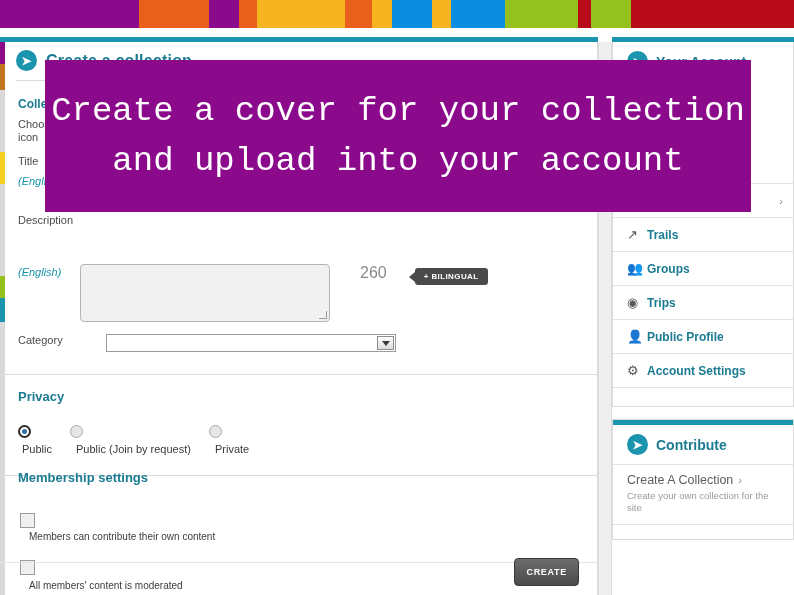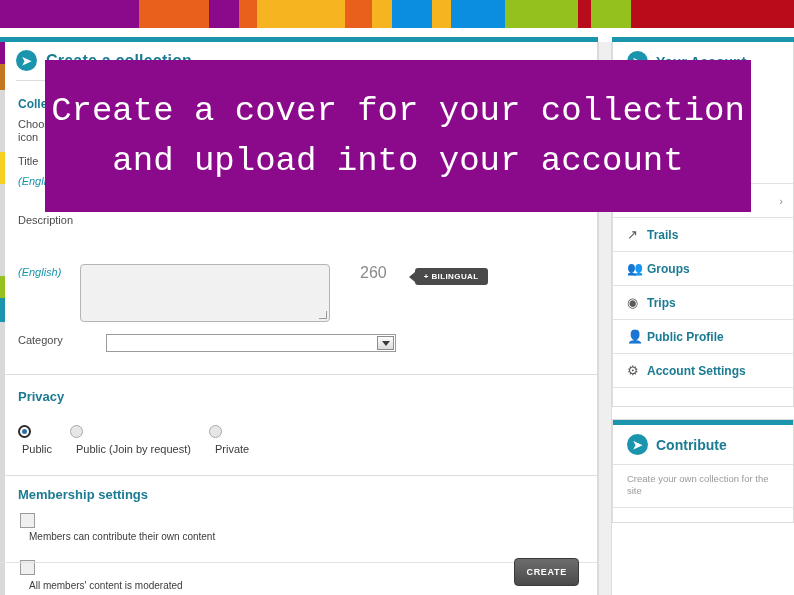--- a/index.html
+++ b/index.html
@@ -355,21 +355,21 @@
   </div>
 
   <div class="frow" style="left:209px; top:383px;">
     <span class="radio"></span>
   </div>
   <div class="frow" style="left:215px; top:401px;">
     <span class="radio-label" style="width:auto;">Private</span>
   </div>
 
   <div class="sec-rule" style="top:433px;"></div>
-  <div class="sec-title" style="top:445px;">Membership settings</div>
+  <div class="sec-title" style="top:428px;">Membership settings</div>
 
   <div class="frow" style="left:20px; top:471px;">
     <span class="cbox"></span>
   </div>
   <div class="frow" style="left:29px; top:489px;">
     <span class="cb-label">Members can contribute their own content</span>
   </div>
 
   <div class="frow" style="left:20px; top:518px;">
     <span class="cbox"></span>
@@ -430,20 +430,23 @@
 
   <div style="height:12px;"></div>
 
   <div class="card" style="border-top:1px solid #dcdcdc;">
     <div class="contrib-rule"></div>
     <div class="card-head">
       <span class="circ-arrow">➤</span>
       <span class="t">Contribute</span>
     </div>
     <div class="contrib-item">
+      <div class="title">
+        <span>Create A Collection</span><span class="ch">›</span>
+      </div>
       <div class="sub">Create your own collection for the site</div>
     </div>
     <div style="height:14px; border-top:1px solid #e2e2e2;"></div>
   </div>
 </div>
 
 <div id="overlay" style="background: rgb(139, 10, 139);">
   <div class="otext" style="color: rgb(255, 255, 255);">Create a cover for your collection
 and upload into your account</div>
 </div>

